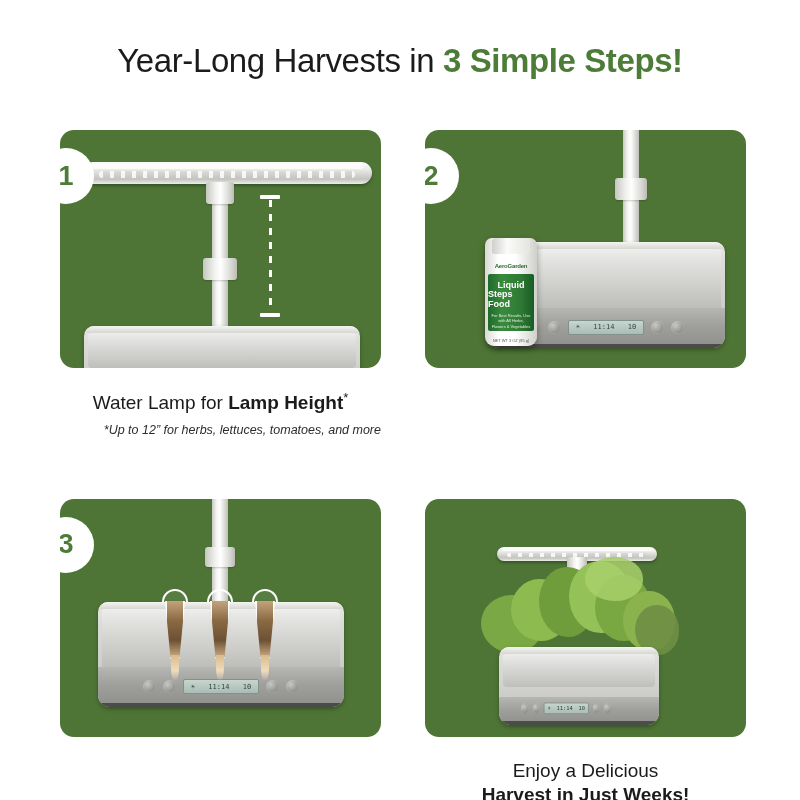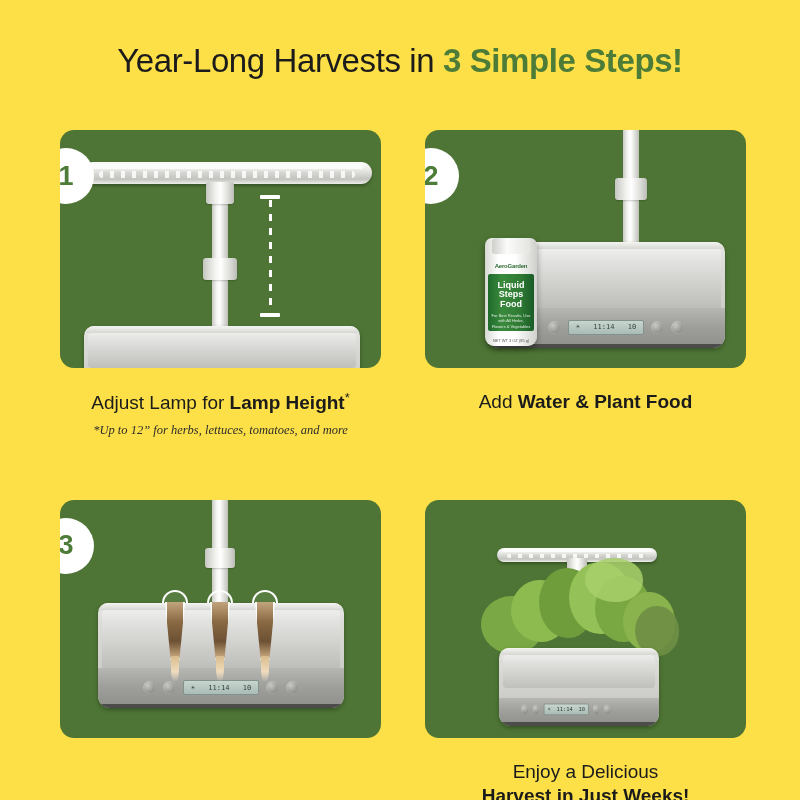--- a/index.html
+++ b/index.html
@@ -3,21 +3,21 @@
 <meta charset="utf-8">
 <style>
   * { box-sizing: border-box; margin: 0; padding: 0; }
   html, body {
     width: 800px; height: 800px;
     background: #b9cdb0;
     font-family: "Liberation Sans", sans-serif;
     overflow: hidden;
   }
 
-  .page { position: relative; width: 800px; height: 800px; background: #fde047; }
+  .page { position: relative; width: 800px; height: 800px; background: #ffffff; }
 
   
   .headline {
     position: absolute;
     top: 42px; left: 0; width: 800px;
     text-align: center;
     font-size: 33px;
     font-weight: 400;
     letter-spacing: -0.4px;
     color: #1b1b1b;
@@ -62,26 +62,25 @@
     text-align: center;
     margin-top: 22px;
     color: #1b1b1b;
     font-size: 19px;
     font-weight: 400;
     line-height: 1.28;
   }
   .cap b { font-weight: 700; }
   .cap .sup { font-size: 13px; vertical-align: super; }
   .subcap {
-    text-align: center;
+    text-align: right;
     margin-top: 7px;
     font-size: 12.5px;
     font-style: italic;
     color: #2c2c2c;
-    font-family: Liberation Serif, serif;
   }
 
   
   .art { position: absolute; inset: 0; }
 
   
   .lamp {
     position: absolute;
     border-radius: 999px;
     background: linear-gradient(#fdfdfd 0%, #efefed 28%, #d7d7d3 55%, #c3c3bf 78%, #ededea 100%);
@@ -201,21 +200,21 @@
     color: #2c6a33; letter-spacing: -.2px; white-space: nowrap;
   }
   .bottle .label {
     position: absolute; left: 6%; right: 6%; top: 33%; bottom: 14%;
     background: linear-gradient(90deg,#1f6a2c 0%, #3a8a3c 30%, #2f7a34 70%, #195c26 100%);
     border-radius: 2px;
     display: flex; flex-direction: column; align-items: center;
     padding-top: 7px;
   }
   .bottle .label .l1 {
-    color: #fff; font-size: 9px; font-weight: 700; line-height: 1.05; text-align: center;
+    color: #fff; font-size: 9px; font-weight: 700; line-height: 1.05; text-align: left;
   }
   .bottle .label .l2 {
     color: rgba(255,255,255,.85); font-size: 4px; line-height: 1.35;
     text-align: center; margin-top: 4px; padding: 0 3px;
   }
   .bottle .label .seal {
     margin-top: auto; margin-bottom: 5px;
     width: 26px; height: 7px; border-radius: 2px;
     background: #1a1a1a;
   }
@@ -286,21 +285,21 @@
             </div>
 
             <div class="bowl" style="left:24px; top:196px; width:276px; height:80px;">
               <div class="bowl-rim"></div>
               <div class="bowl-body"></div>
             </div>
           </div>
         </div>
 
         <div class="cap">
-          <span>Adjust Lamp for </span><b>Lamp Height</b><span class="sup">*</span>
+          <span>Water Lamp for </span><b>Lamp Height</b><span class="sup">*</span>
         </div>
         <div class="subcap">*Up to 12” for herbs, lettuces, tomatoes, and more</div>
       </div>
 
       <div class="cell">
         <div class="panel">
           <div class="badge">2</div>
 
           <div class="art">
 
@@ -331,23 +330,20 @@
                 <div class="l1">Liquid</div>
                 <div class="l1">Steps Food</div>
                 <div class="l2">For Best Results, Use with All Herbs, Flowers &amp; Vegetables</div>
                 <div class="seal"></div>
               </div>
               <div class="netwt">NET WT 3 OZ (85 g)</div>
             </div>
           </div>
         </div>
 
-        <div class="cap">
-          <span>Add </span><b>Water &amp; Plant Food</b>
-        </div>
       </div>
     </div>
 
     <div class="row" style="margin-top:62px;">
 
       <div class="cell">
         <div class="panel panel-r2">
           <div class="badge">3</div>
 
           <div class="art">

